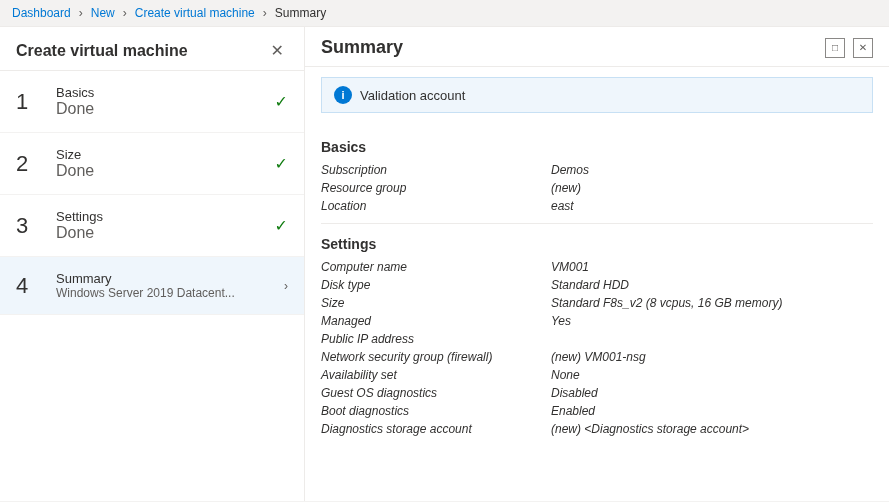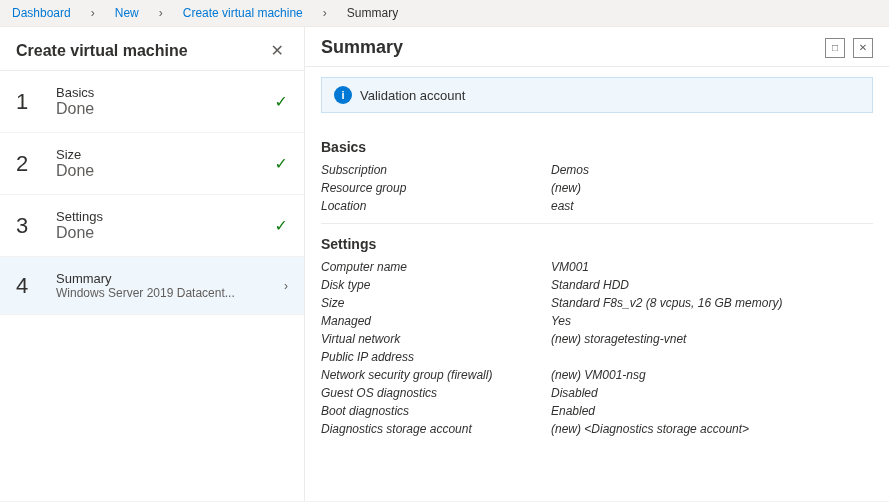--- a/index.html
+++ b/index.html
@@ -6,21 +6,21 @@
     body { font-family: 'Segoe UI', Arial, sans-serif; font-size: 13px; background: #f3f2f1; color: #323130; }
 
     .breadcrumb {
       background: #f3f2f1;
       padding: 6px 12px;
       font-size: 12px;
       color: #0078d4;
       border-bottom: 1px solid #edebe9;
       display: flex;
       align-items: center;
-      gap: 20px;
+      gap: 8px;
     }
     .breadcrumb span.sep { color: #605e5c; }
     .breadcrumb span.current { color: #323130; }
 
     .main-container {
       display: flex;
       height: calc(502px - 28px);
       background: #fff;
     }
 
@@ -329,31 +329,31 @@
       </div>
       <div class="summary-row">
         <span class="summary-label">Size</span>
         <span class="summary-value">Standard F8s_v2 (8 vcpus, 16 GB memory)</span>
       </div>
       <div class="summary-row">
         <span class="summary-label">Managed</span>
         <span class="summary-value">Yes</span>
       </div>
       <div class="summary-row">
-        <span class="summary-label">Virtual network</span>
-        <span class="summary-value">(new) storagetesting-vnet</span>
-      </div>
-      <div class="summary-row">
         <span class="summary-label">Public IP address</span>
       </div>
       <div class="summary-row">
         <span class="summary-label">Network security group (firewall)</span>
         <span class="summary-value">(new) VM001-nsg</span>
       </div>
       <div class="summary-row">
+        <span class="summary-label">Availability set</span>
+        <span class="summary-value">None</span>
+      </div>
+      <div class="summary-row">
         <span class="summary-label">Guest OS diagnostics</span>
         <span class="summary-value">Disabled</span>
       </div>
       <div class="summary-row">
         <span class="summary-label">Boot diagnostics</span>
         <span class="summary-value">Enabled</span>
       </div>
       <div class="summary-row">
         <span class="summary-label">Diagnostics storage account</span>
         <span class="summary-value">(new) &lt;Diagnostics storage account&gt;</span>

